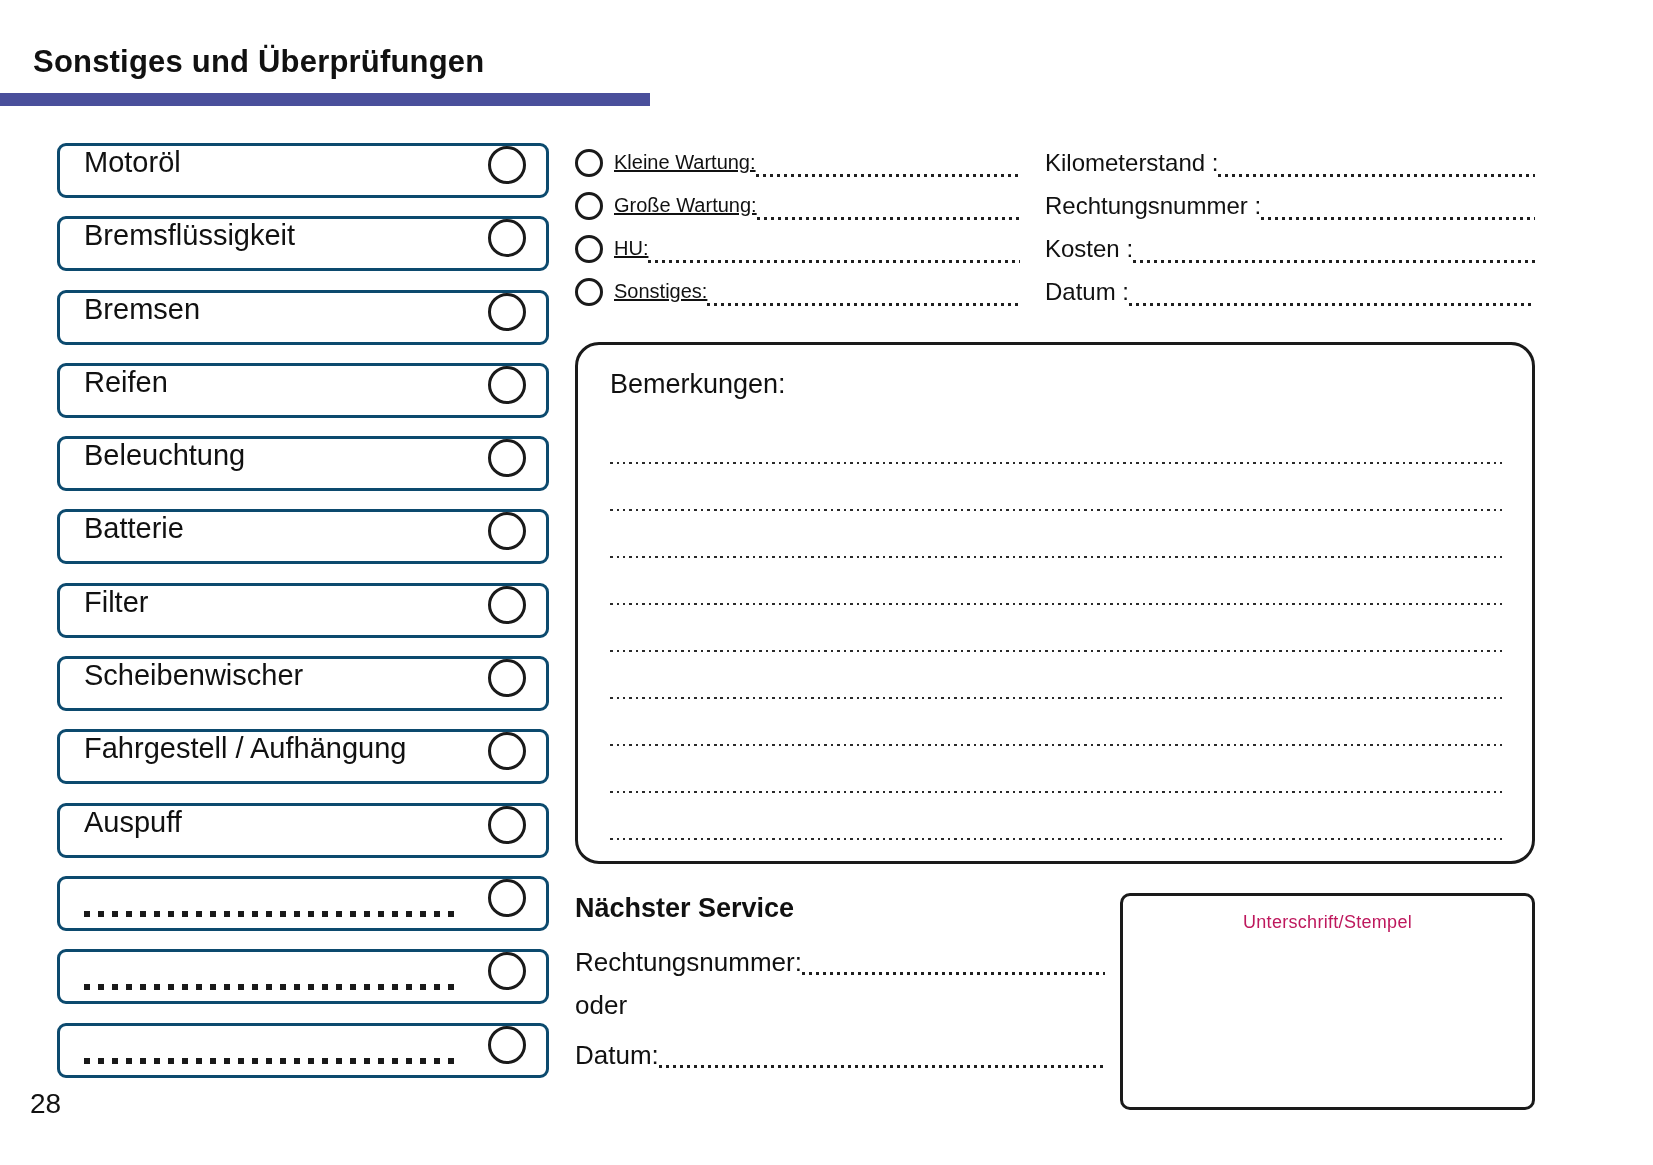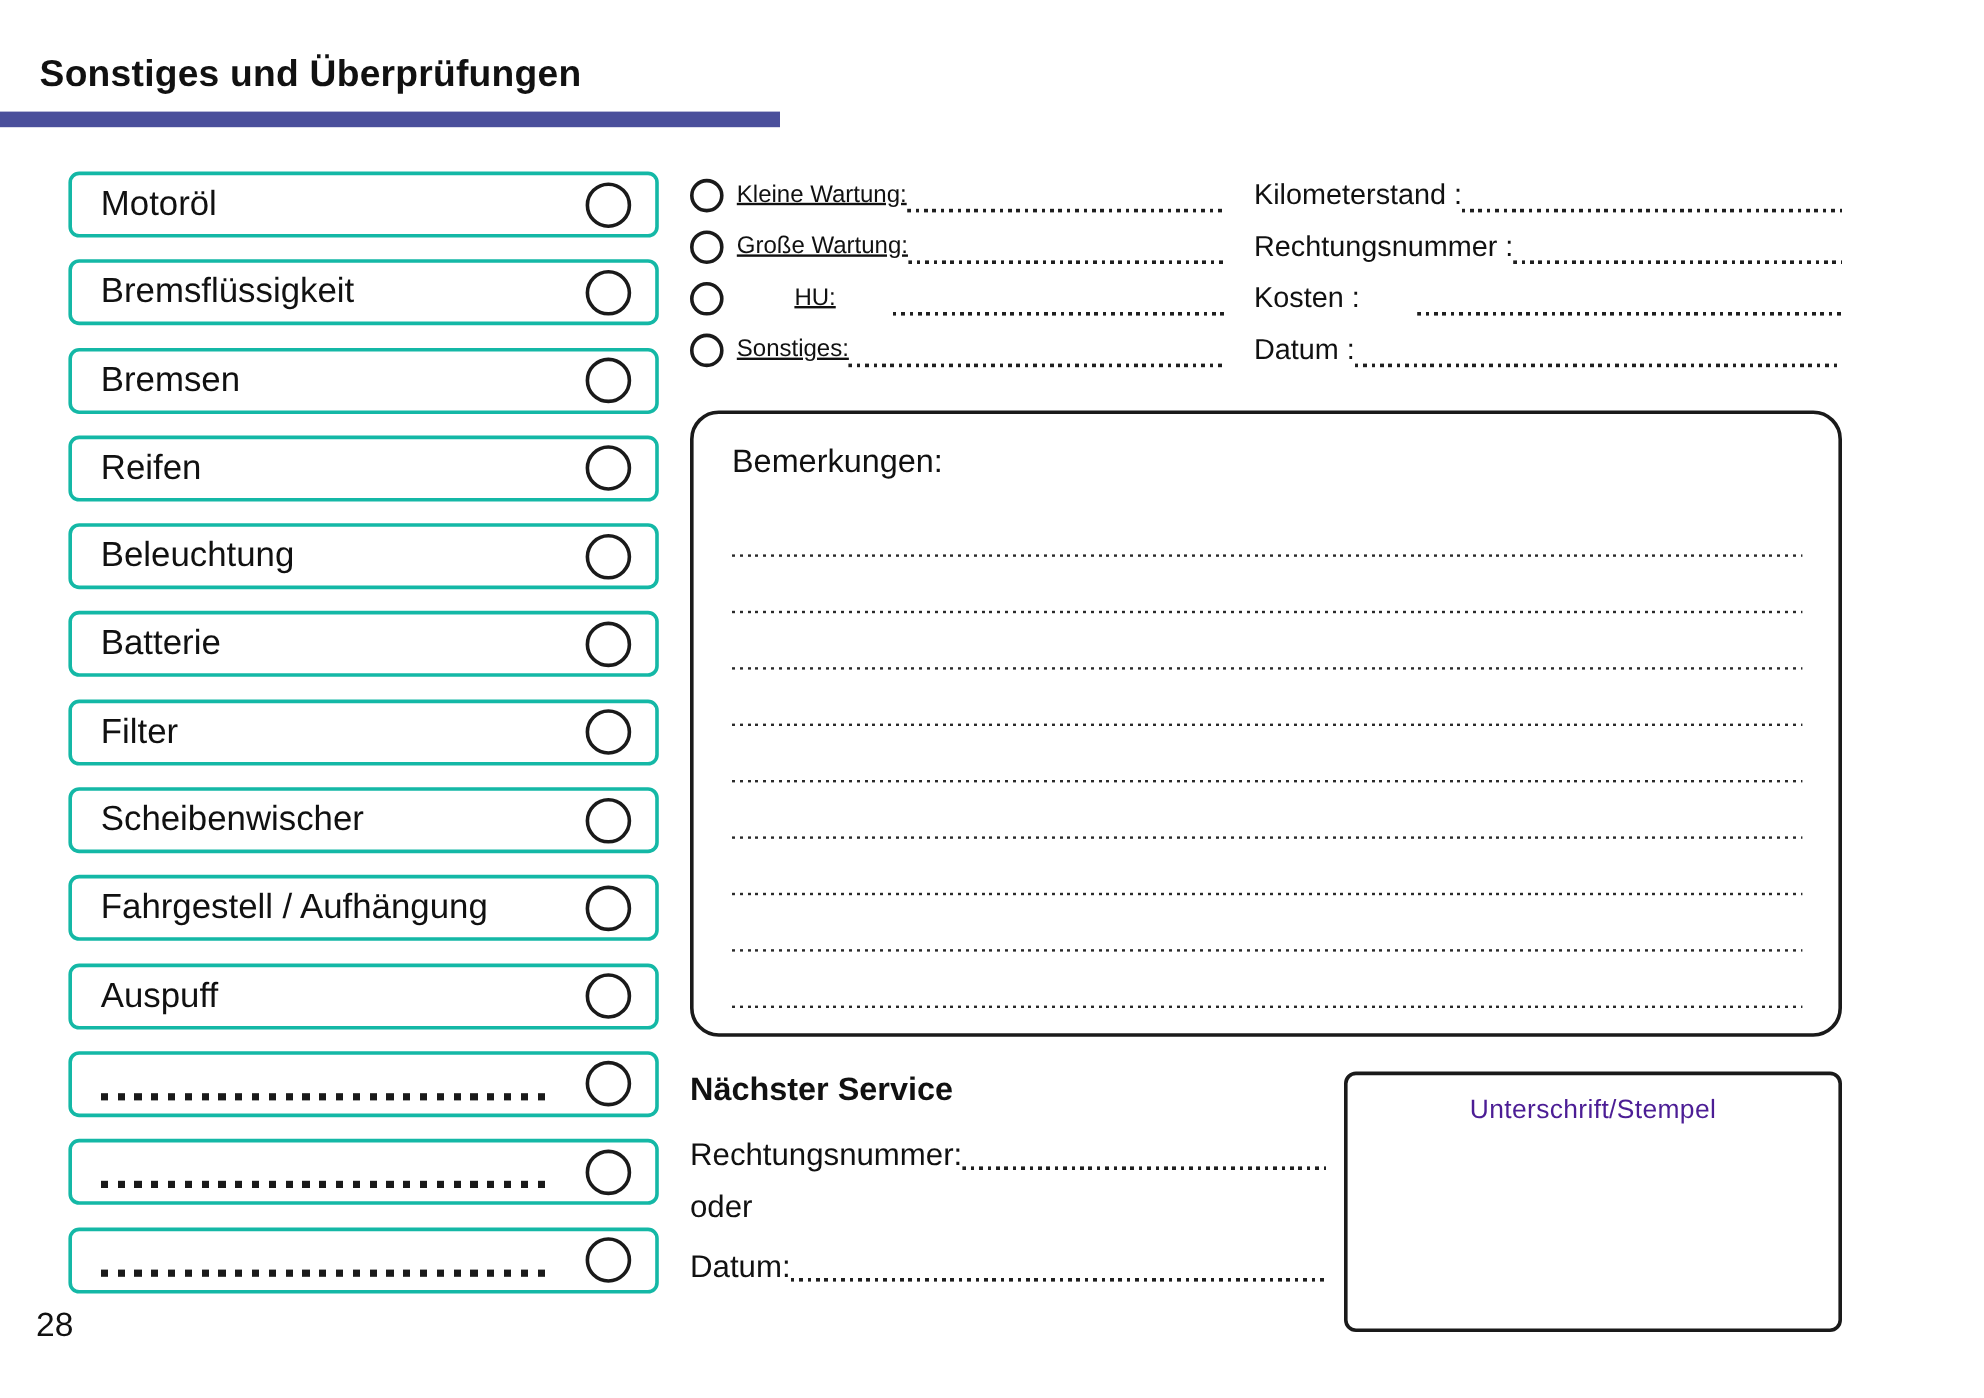--- a/index.html
+++ b/index.html
@@ -22,22 +22,22 @@
     width:650px; height:13px; background:#4a4f9b;
   }
 
   
   .checklist {
     position:absolute; left:57px; top:143px; width:492px;
     display:flex; flex-direction:column; gap:18.3px;
   }
   .check-item {
     height:55px; background:#fff;
-    border:3px solid #14b8a6; border-radius:9px;
-    display:flex; align-items:center;
+    border:3px solid #0c4a6e; border-radius:9px;
+    display:flex; 
     padding:0 20px 0 24px;
   }
   .check-item .item-label { font-size:29px; color:#111; white-space:nowrap; }
   .check-item .circle {
     margin-left:auto; flex:0 0 auto;
     width:38px; height:38px;
     border:3px solid #1a1a1a; border-radius:50%;
   }
   .leader-bold {
     width:372px; height:6px; align-self:flex-end; margin-bottom:11px;
@@ -53,21 +53,21 @@
   
   .opt-row {
     position:absolute; left:575px; width:445px; height:43px;
     display:flex; align-items:center;
   }
   .opt-row .radio {
     flex:0 0 auto; width:28px; height:28px;
     border:3px solid #1a1a1a; border-radius:50%; margin-right:11px;
   }
   .opt-row .opt-label { font-size:20px; white-space:nowrap;text-decoration:underline; }
-  .row-1 { top:141px; } .row-2 { top:184px; } .row-3 { top:227px;gap:48px; } .row-4 { top:270px; }
+  .row-1 { top:141px; } .row-2 { top:184px; } .row-3 { top:227px; } .row-4 { top:270px; }
 
   
   .field-row {
     position:absolute; left:1045px; width:490px; height:43px;
     display:flex; align-items:center;
   }
   .field-row .field-label { font-size:24px; white-space:nowrap; }
 
   
   .remarks-box {
@@ -95,21 +95,21 @@
   .ns-row .ns-label { font-size:26px; white-space:nowrap; }
   .ns-km { top:942px; } .ns-date { top:1035px; }
   .ns-or { position:absolute; left:575px; top:990px; font-size:26px; }
 
   
   .signature-box {
     position:absolute; left:1120px; top:893px; width:415px; height:217px;
     border:3px solid #1a1a1a; border-radius:10px; background:#fff;
     text-align:center; padding-top:16px;
   }
-  .signature-label { font-size:22px; color:#4c1d95; letter-spacing:0.3px; }
+  .signature-label { font-size:18px; color:#be185d; letter-spacing:0.3px; }
 
   
   .page-number {
     position:absolute; left:30px; top:1088px;
     font-size:28px; color:#111;
   }
 </style>
 </head>
 <body>
 

